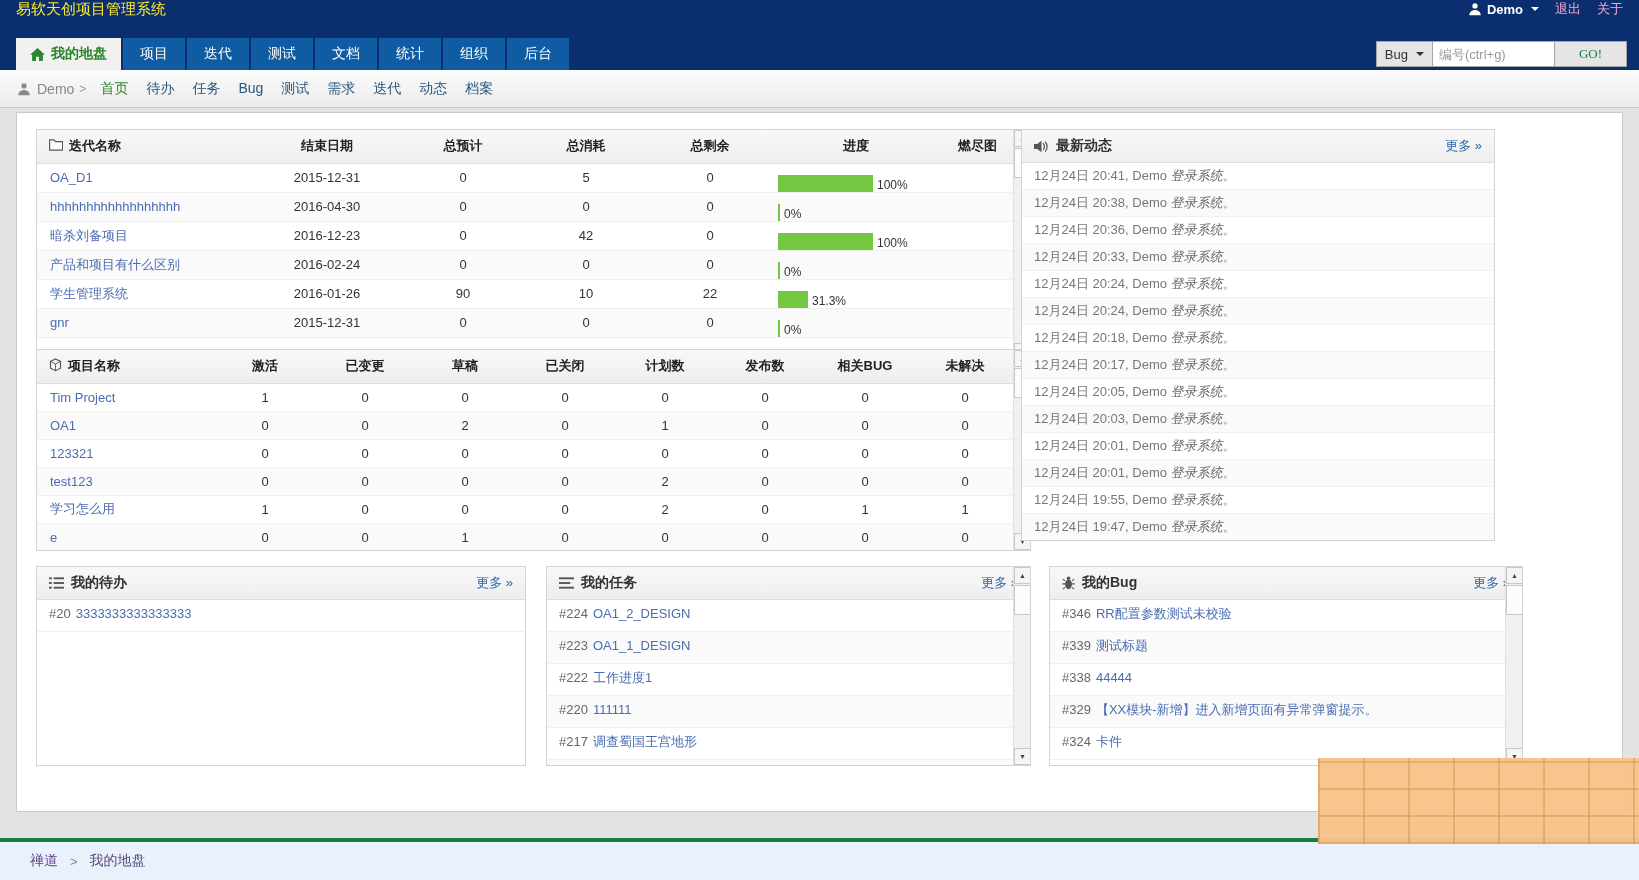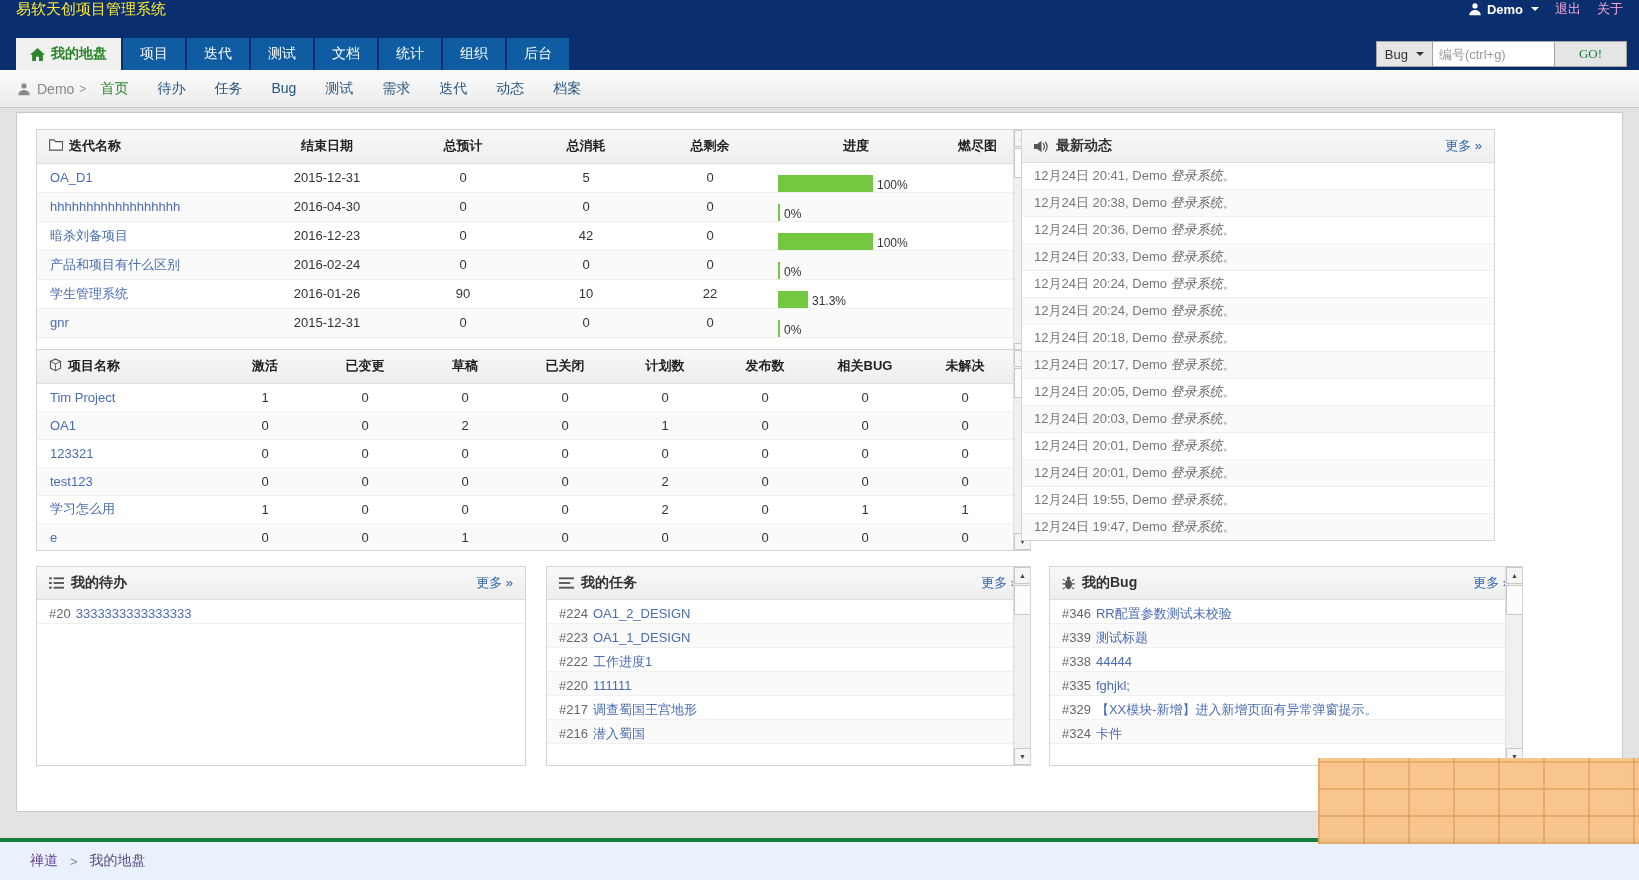--- a/index.html
+++ b/index.html
@@ -22,21 +22,21 @@
 .tab.active{background:#f1f1ef;color:#2d862d;font-weight:bold;padding:0 14px}
 .searchbox{position:absolute;right:12px;top:3px;display:flex;height:26px}
 .mod-btn{display:flex;align-items:center;gap:5px;background:#e5e5e5;border:1px solid #a5a5a5;font-size:13px;color:#333;padding:0 8px;font-family:inherit}
 .search-input{width:122px;border:1px solid #a5a5a5;border-left:none;padding:0 6px;font-size:13px;color:#555;font-family:inherit;outline:none;background:#fff}
 .search-input::placeholder{color:#999}
 .go-btn{background:#e5e5e5;border:1px solid #a5a5a5;border-left:none;font-size:13px;color:#15803d;padding:0 24px;font-family:Liberation Serif, serif}
 
 .crumbbar{height:38px;background:linear-gradient(#fbfbfb,#ebebeb);border-bottom:1px solid #c6c6c6;display:flex;align-items:center;padding:0 17px;font-size:14px}
 .crumb-user{color:#888;margin:0 5px 0 6px}
 .crumb-sep{color:#999;margin-right:14px;font-size:12px}
-.crumb-links{display:flex;gap:29px}
+.crumb-links{display:flex;gap:18px}
 .crumb-link{color:#29567f}
 .crumb-link.current{color:#2d862d}
 
 .card{position:absolute;left:16px;top:112px;width:1607px;height:700px;background:#fff;border:1px solid #c9c9c9}
 .panel{position:absolute;background:#fff;border:1px solid #d4d4d4;overflow:hidden}
 .p-iter{left:19px;top:16px;width:995px;height:232px}
 .p-proj{left:19px;top:236px;width:995px;height:202px}
 .p-news{left:1004px;top:16px;width:474px;height:412px}
 .p-todo{left:19px;top:453px;width:490px;height:200px}
 .p-task{left:529px;top:453px;width:485px;height:200px}
@@ -53,21 +53,21 @@
 .grid td.c{text-align:center}
 .grid tbody tr:nth-child(even){background:#fafafa}
 .cell-link{color:#4a6db2}
 .pwrap{display:flex;align-items:flex-end;height:28px}
 .pfill{display:inline-block;height:17px;background:#74c741}
 .plabel{margin-left:4px;font-size:12px;color:#333}
 
 .news-item{height:27px;line-height:26px;padding:0 12px;border-bottom:1px solid #f0f0f0;font-size:13px;color:#777;white-space:nowrap;overflow:hidden}
 .news-item:nth-child(even){background:#fafafa}
 .n-act{color:#666}
-.li-item{height:24px;line-height:27px;padding:0 12px;border-bottom:1px solid #f0f0f0;font-size:13px;white-space:nowrap;overflow:hidden}
+.li-item{height:32px;line-height:27px;padding:0 12px;border-bottom:1px solid #f0f0f0;font-size:13px;white-space:nowrap;overflow:hidden}
 .li-item:nth-child(even){background:#fafafa}
 .item-id{color:#666;margin-right:5px}
 .item-link{color:#4a6db2}
 
 .scrollbar{position:absolute;top:0;right:0;bottom:0;width:17px;background:#f0f0f0;border-left:1px solid #e0e0e0}
 .sb-btn{position:absolute;left:0;width:17px;height:17px;background:#f5f5f5;border:1px solid #c8c8c8;color:#444;font-size:7px;display:flex;align-items:center;justify-content:center}
 .sb-up{top:0}.sb-down{bottom:0}
 .sb-thumb{position:absolute;left:0;top:18px;width:17px;height:30px;background:#fcfcfc;border:1px solid #c8c8c8}
 
 .footer{position:absolute;left:0;right:0;top:838px;height:42px;background:#e9f1fc;border-top:4px solid #15803d;display:flex;align-items:center;padding:8px 30px;font-size:14px;gap:12px}
@@ -465,21 +465,20 @@
           <circle cx="7" cy="2.5" r="2" fill="#555"></circle>
           <path d="M3 5.5L.5 3.5M3 9H0M3 13l-2.5 2M11 5.5l2.5-2M11 9h3M11 13l2.5 2" stroke="#555" stroke-width="1.2" fill="none"></path>
         </svg>
       <b class="ttl">我的Bug</b>
       <a class="more">更多 »</a>
     </div>
     <div id="bug-list">
         <div class="li-item"><span class="item-id">#346</span><a class="item-link">RR配置参数测试未校验</a></div>
         <div class="li-item"><span class="item-id">#339</span><a class="item-link">测试标题</a></div>
         <div class="li-item"><span class="item-id">#338</span><a class="item-link">44444</a></div>
-        <div class="li-item"><span class="item-id">#335</span><a class="item-link">fghjkl;</a></div>
         <div class="li-item"><span class="item-id">#329</span><a class="item-link">【XX模块-新增】进入新增页面有异常弹窗提示。</a></div>
         <div class="li-item"><span class="item-id">#324</span><a class="item-link">卡件</a></div>
       </div>
     <div class="scrollbar">
       <div class="sb-btn sb-up">▲</div>
       <div class="sb-thumb"></div>
       <div class="sb-btn sb-down">▼</div>
     </div>
   </div>
 

